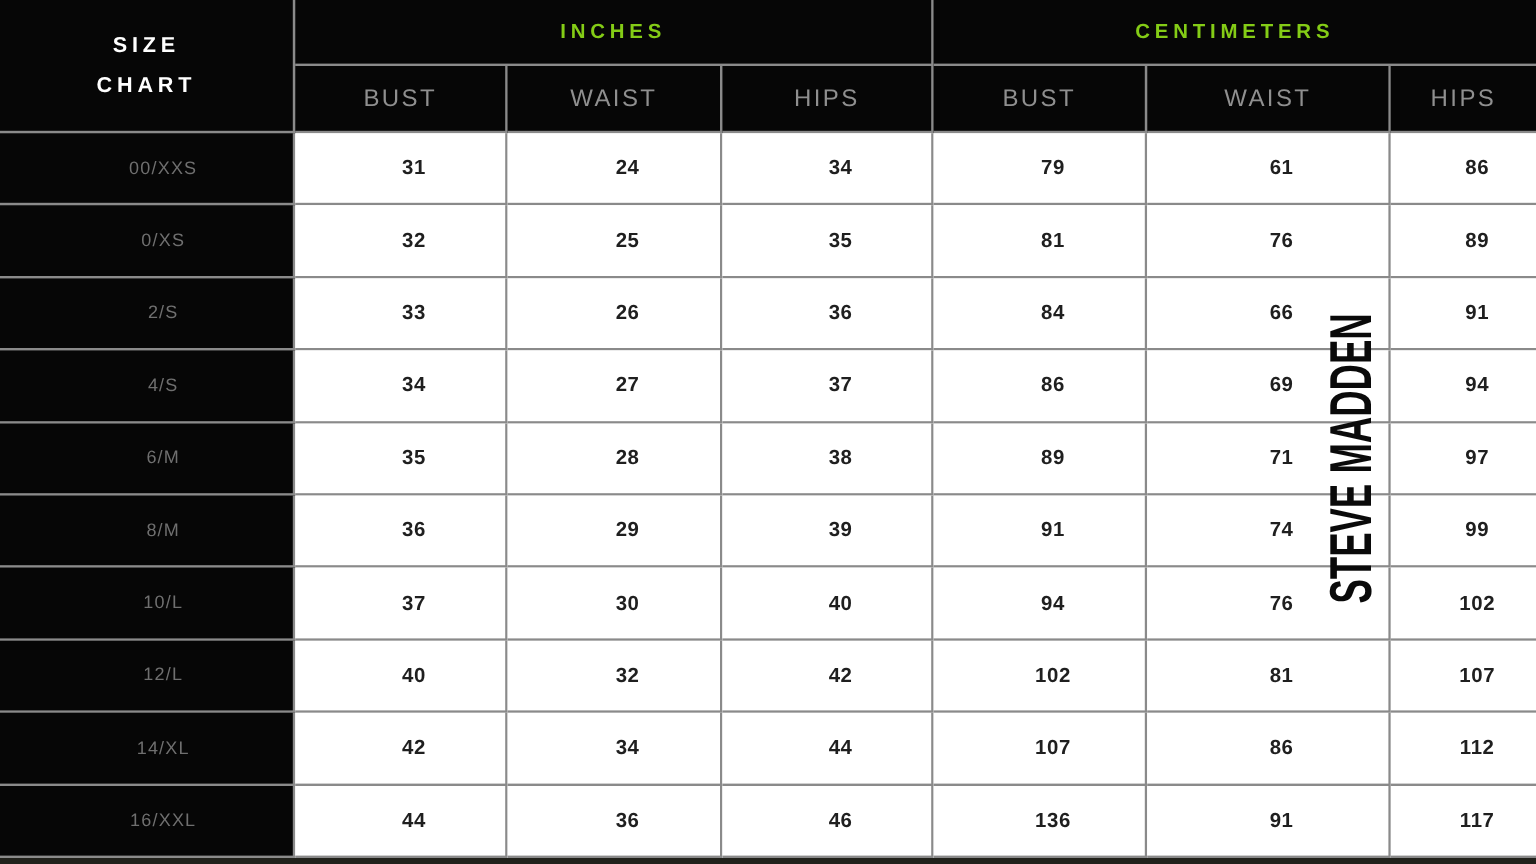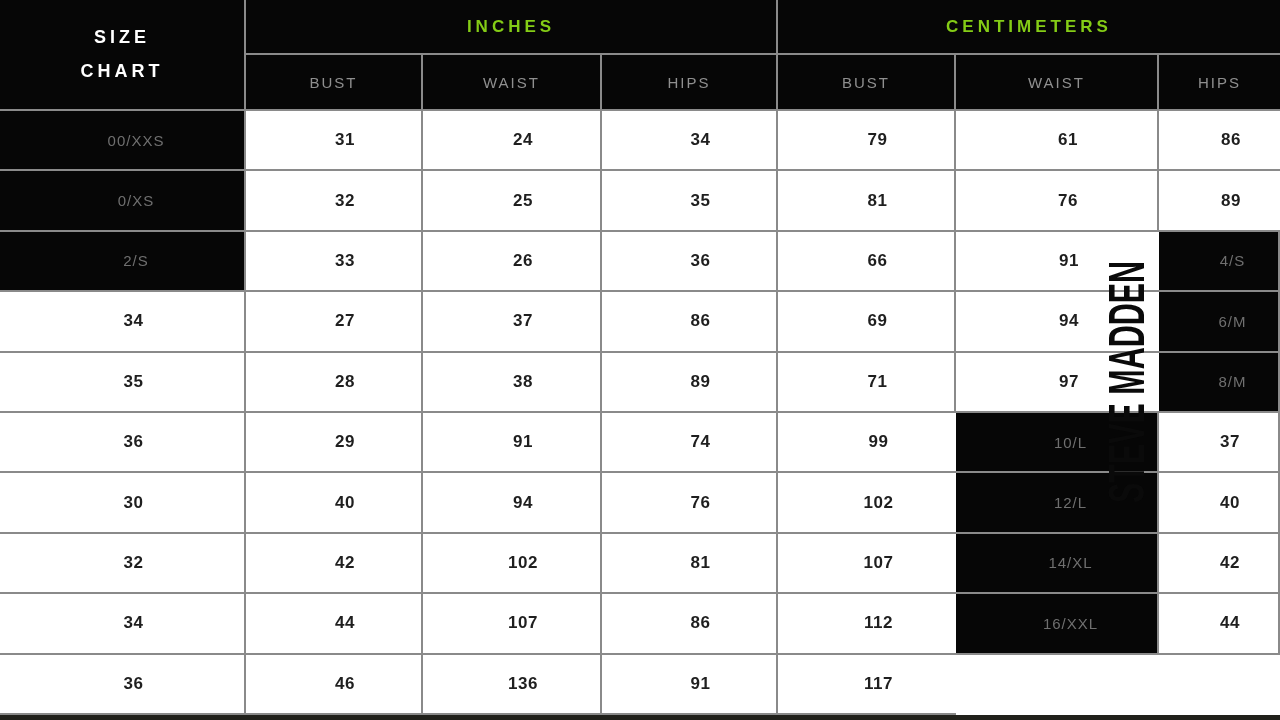--- a/index.html
+++ b/index.html
@@ -26,21 +26,21 @@
     flex-direction:column;
     color:#fff;font-weight:700;font-size:18px;letter-spacing:4px;
     line-height:1.85;
   }
   .unit{
     color:#84cc16;font-weight:700;font-size:17px;letter-spacing:4px;
   }
   .unit-inches{grid-column:2/5;grid-row:1;}
   .unit-cm{grid-column:5/8;grid-row:1;}
   .sub{
-    color:#8f8f8f;font-weight:400;font-size:15px;letter-spacing:2px;
+    color:#8f8f8f;font-weight:400;font-size:20px;letter-spacing:2px;
     grid-row:2;
   }
   .size{
     background:#060606;color:#6f6f6f;font-size:15px;letter-spacing:1px;
     font-weight:400;
     padding-left:28px;
   }
   .num{
     background:#fff;color:#1f1f1f;font-weight:700;font-size:17px;
     letter-spacing:0.5px;
@@ -87,39 +87,41 @@
       <div class="cell num">32</div>
       <div class="cell num">25</div>
       <div class="cell num">35</div>
       <div class="cell num">81</div>
       <div class="cell num">76</div>
       <div class="cell num last-col">89</div>
       <div class="cell size">2/S</div>
       <div class="cell num">33</div>
       <div class="cell num">26</div>
       <div class="cell num">36</div>
+      <div class="cell num">84</div>
       <div class="cell num">66</div>
       <div class="cell num last-col">91</div>
       <div class="cell size">4/S</div>
       <div class="cell num">34</div>
       <div class="cell num">27</div>
       <div class="cell num">37</div>
       <div class="cell num">86</div>
       <div class="cell num">69</div>
       <div class="cell num last-col">94</div>
       <div class="cell size">6/M</div>
       <div class="cell num">35</div>
       <div class="cell num">28</div>
       <div class="cell num">38</div>
       <div class="cell num">89</div>
       <div class="cell num">71</div>
       <div class="cell num last-col">97</div>
       <div class="cell size">8/M</div>
       <div class="cell num">36</div>
       <div class="cell num">29</div>
+      <div class="cell num">39</div>
       <div class="cell num">91</div>
       <div class="cell num">74</div>
       <div class="cell num last-col">99</div>
       <div class="cell size">10/L</div>
       <div class="cell num">37</div>
       <div class="cell num">30</div>
       <div class="cell num">40</div>
       <div class="cell num">94</div>
       <div class="cell num">76</div>
       <div class="cell num last-col">102</div>

